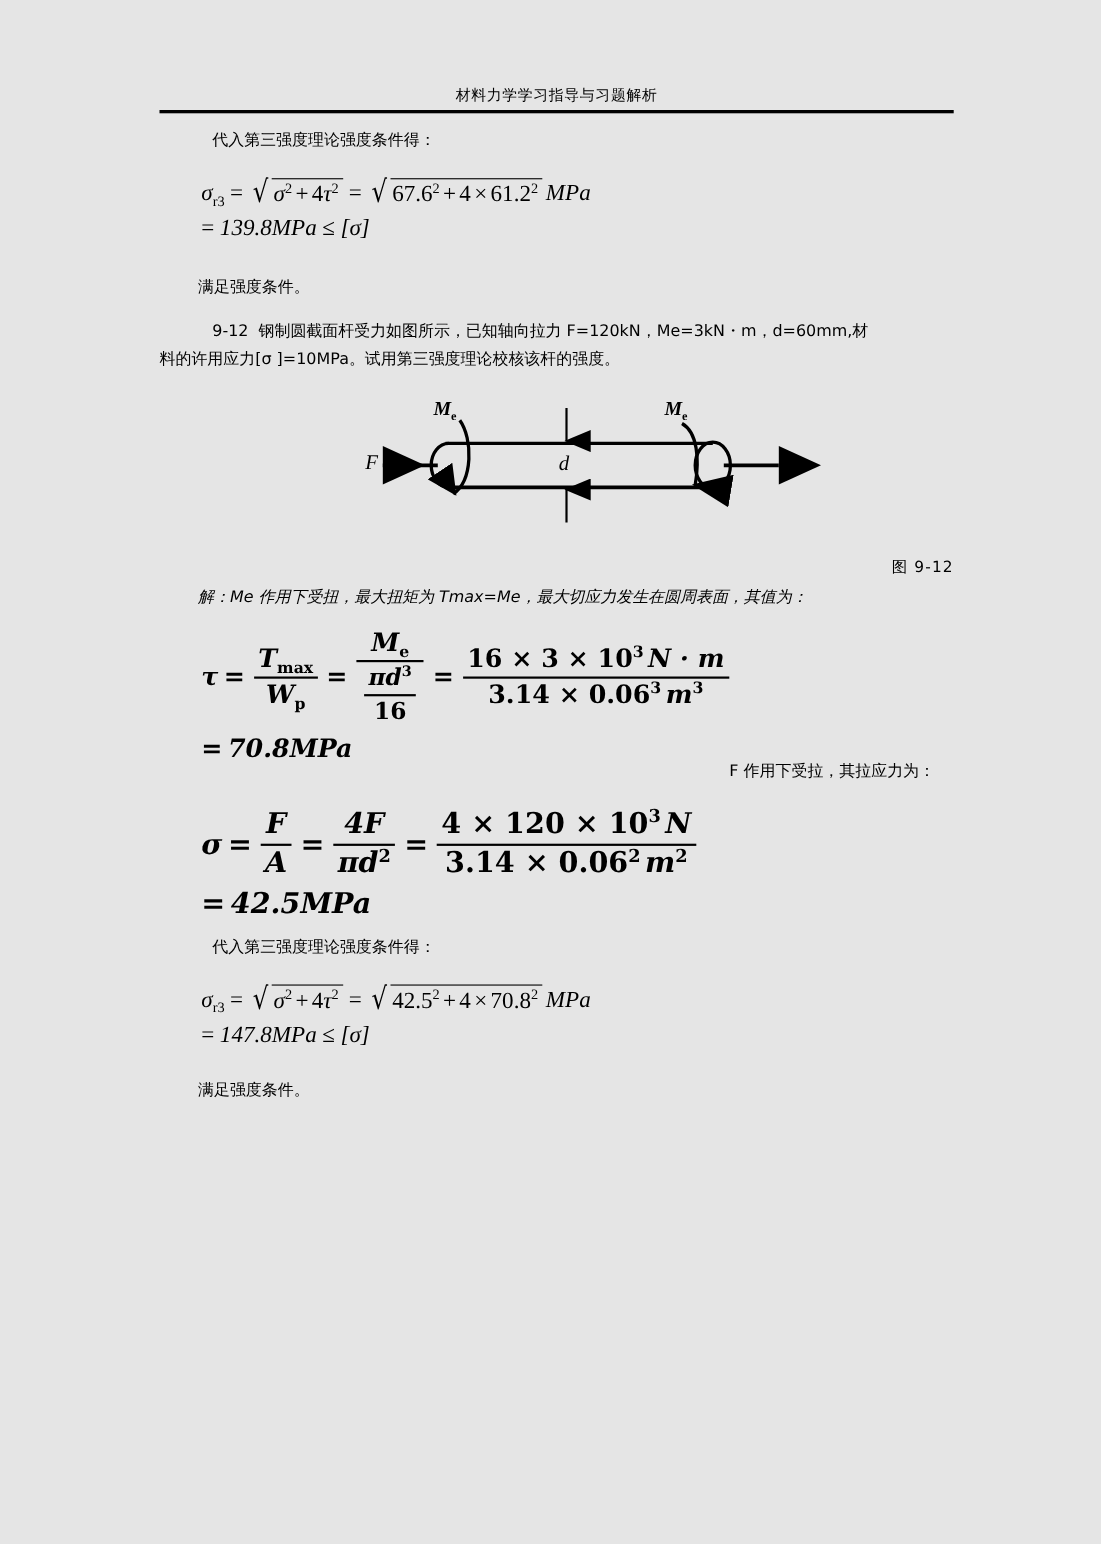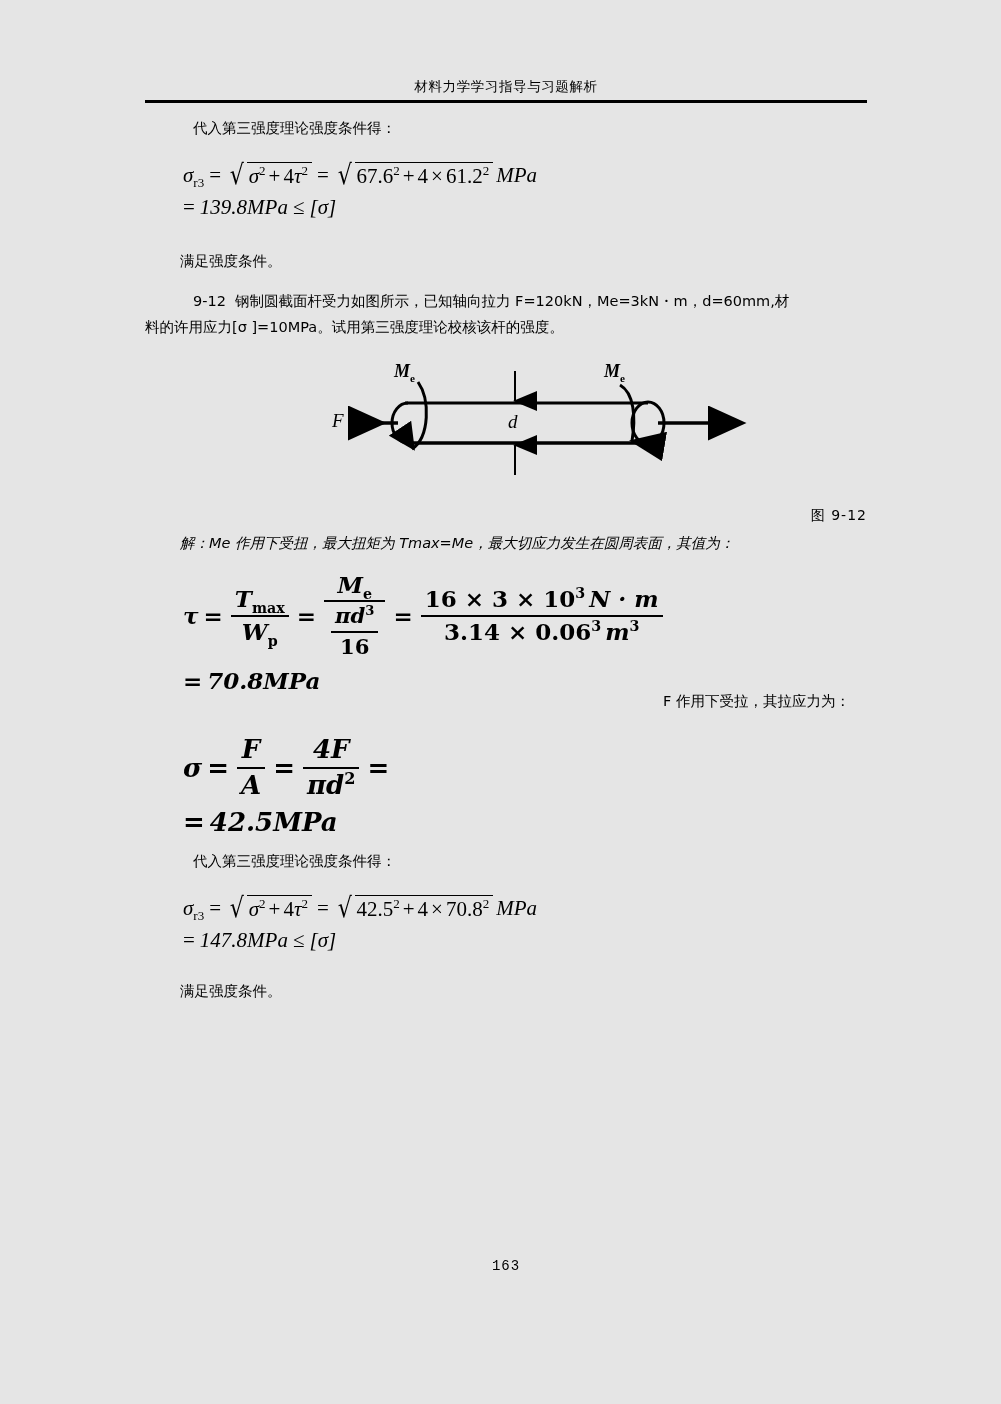--- a/index.html
+++ b/index.html
@@ -329,20 +329,25 @@
         <span class="op">=</span>
 
         <span class="frac">
           <span class="num it">4F</span>
           <span class="bar"></span>
           <span class="den"><span class="it">π</span><span class="it">d</span><sup class="e">2</sup></span>
         </span>
 
         <span class="op">=</span>
 
+        <span class="frac">
+          <span class="num"><span class="up">4 × 120 × 10</span><sup class="e">3</sup><span class="it" style="margin-left:4px;">N</span></span>
+          <span class="bar"></span>
+          <span class="den"><span class="up">3.14 × 0.06</span><sup class="e">2</sup><span class="it" style="margin-left:4px;">m</span><sup class="e">2</sup></span>
+        </span>
       </div>
       <div class="mrow" style="margin-top:6px;">
         <span class="op" style="padding-left:0;">=</span>
         <span class="it">42.5</span>
         <span class="it">MPa</span>
       </div>
     </div>
 
     <div class="para" style="left:48px; top:848px; width:660px;">代入第三强度理论强度条件得：</div>
 
@@ -365,16 +370,15 @@
         <span class="op" style="padding-left:0;">=</span>
         <span class="it">147.8</span>
         <span class="it">MPa</span>
         <span class="op">≤</span>
         <span class="it">[σ]</span>
       </div>
     </div>
 
     <div class="para" style="left:35px; top:978px; width:660px;">满足强度条件。</div>
 
-    <div class="pageno">163</div>
 
   </div>
 </div>
 
 </body></html>

